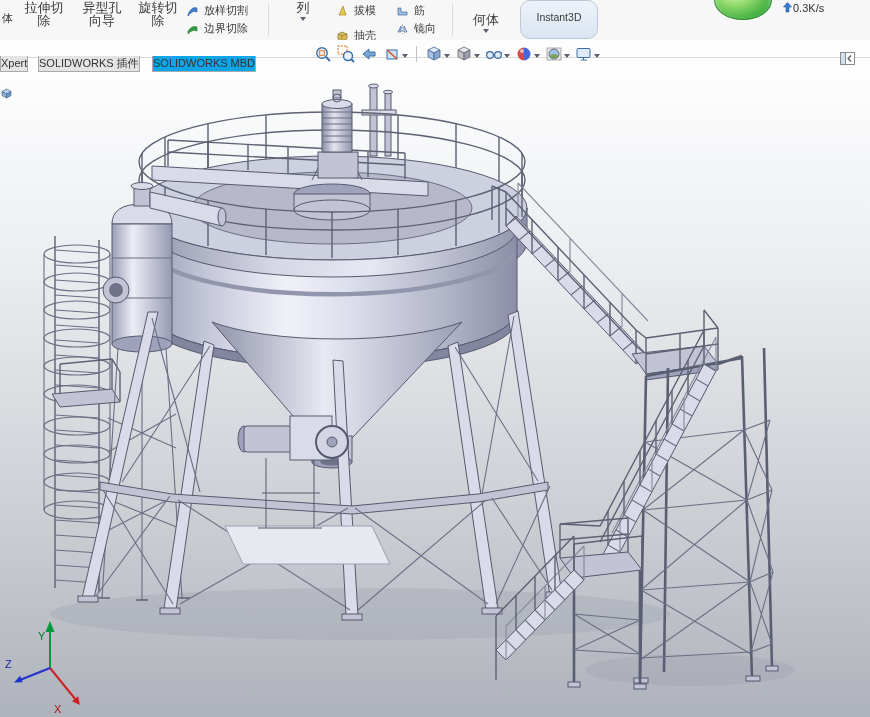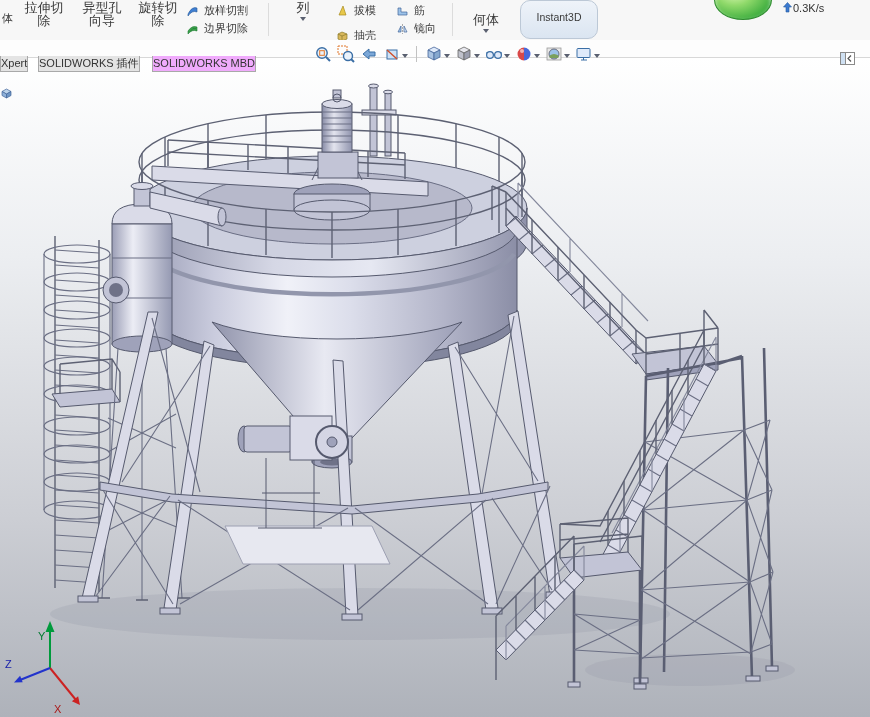--- a/index.html
+++ b/index.html
@@ -22,21 +22,21 @@
         background:radial-gradient(ellipse at 35% 30%,#dcf8b4 0%,#8fd96a 35%,#3fae3f 75%,#2d8f2d 100%);
         border:1px solid #2e8b2e;box-shadow:inset 0 2px 4px rgba(255,255,255,.7);z-index:9}
   .net{position:absolute;left:782px;top:2px;display:flex;align-items:flex-start;gap:0;
        font-size:11px;color:#333;z-index:9}
 
   
   .tabs{position:absolute;top:40px;left:0;width:870px;height:17px;background:#fdfdfd;
         border-bottom:1px solid #d8d8d8;z-index:4}
   .tab{position:absolute;top:16px;height:16px;line-height:15px;padding:0 0;font-size:11px;color:#333;
        background:#e4e4e4;border:1px solid #a9a9a9;border-top:none;box-sizing:border-box;white-space:nowrap}
-  .tab.mbd{background:#f0abfc}
+  .tab.mbd{background:#0ea5e9}
 
   
   .viewport{position:absolute;top:58px;left:0;width:870px;height:659px;
             background:linear-gradient(180deg,#ffffff 0%,#eceef1 30%,#ccced4 70%,#aeb2ba 100%)}
   .hud{position:absolute;top:44px;left:314px;height:20px;display:flex;align-items:center;gap:5px;z-index:6}
   .hud-btn{display:flex;align-items:center;gap:1px}
   .hud-sep{width:1px;height:16px;background:#c2c2c2;margin:0 3px}
   .pane-toggle{position:absolute;left:840px;top:51px;z-index:6}
   .flyout-ic{position:absolute;left:1px;top:85px;z-index:6}
   .triad{position:absolute;left:2px;top:616px;z-index:6}

